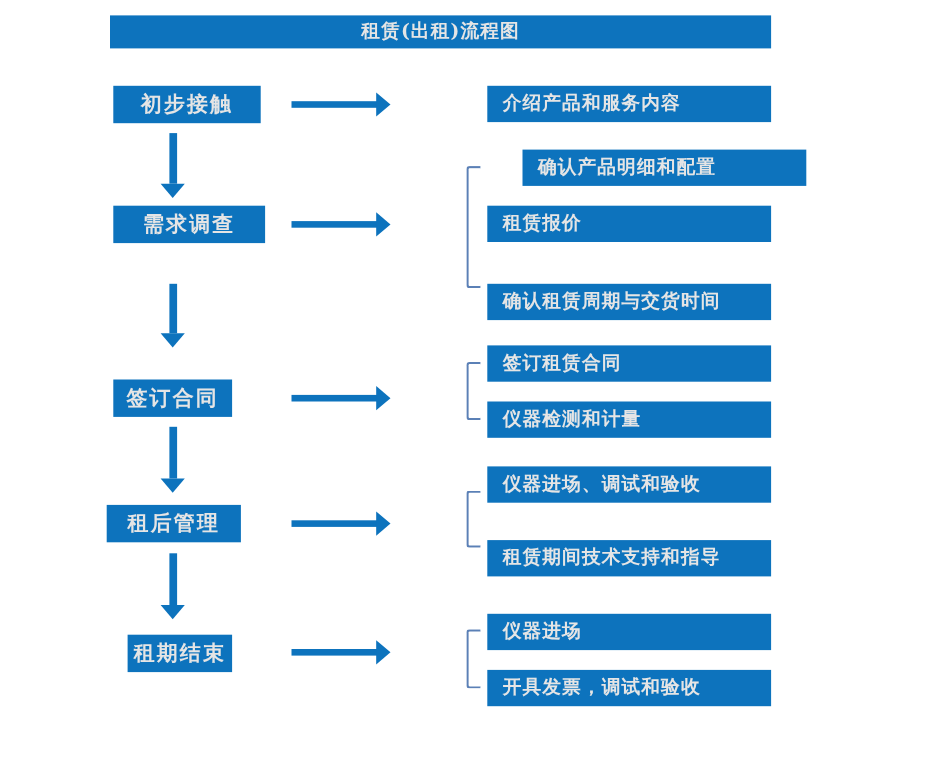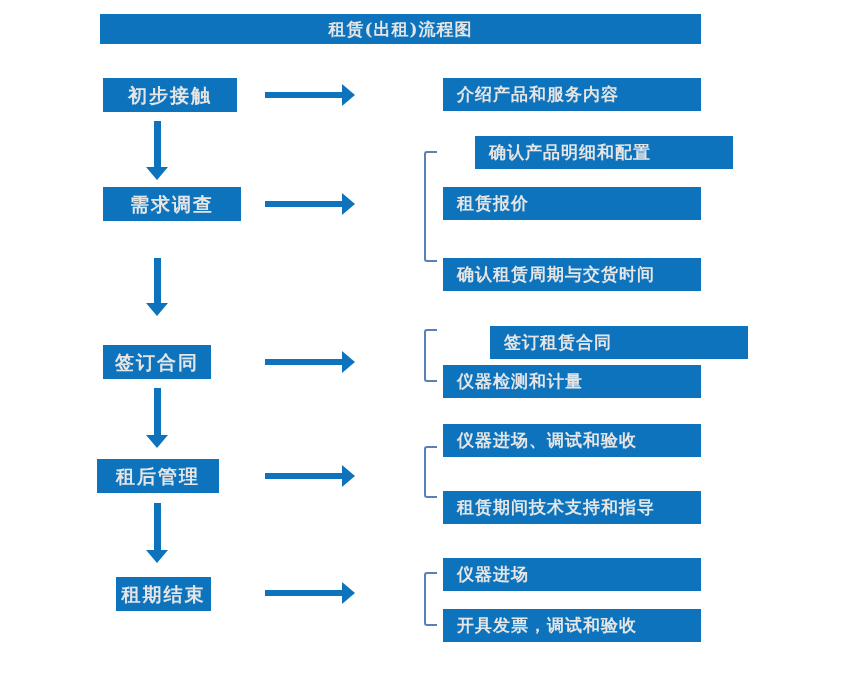--- a/index.html
+++ b/index.html
@@ -97,18 +97,18 @@
 
 <div class="abs bracket" style="top:151px;height:111px;"></div>
 <div class="abs bracket" style="top:329px;height:53px;"></div>
 <div class="abs bracket" style="top:446px;height:52px;"></div>
 <div class="abs bracket" style="top:572px;height:54px;"></div>
 
 <div class="abs bluebox out-box" style="top:78px;">介绍产品和服务内容</div>
 <div class="abs bluebox out-box" style="top:136px;margin-left:32px;">确认产品明细和配置</div>
 <div class="abs bluebox out-box" style="top:187px;">租赁报价</div>
 <div class="abs bluebox out-box" style="top:246px;margin-top:12px;">确认租赁周期与交货时间</div>
-<div class="abs bluebox out-box" style="top:326px;margin-left:47px;">签订租赁合同</div>
+<div class="abs bluebox out-box" style="top:314px;">签订租赁合同</div>
 <div class="abs bluebox out-box" style="top:365px;">仪器检测和计量</div>
 <div class="abs bluebox out-box" style="top:424px;">仪器进场、调试和验收</div>
 <div class="abs bluebox out-box" style="top:491px;">租赁期间技术支持和指导</div>
 <div class="abs bluebox out-box" style="top:558px;">仪器进场</div>
 <div class="abs bluebox out-box" style="top:609px;">开具发票，调试和验收</div>
 
 </body></html>

